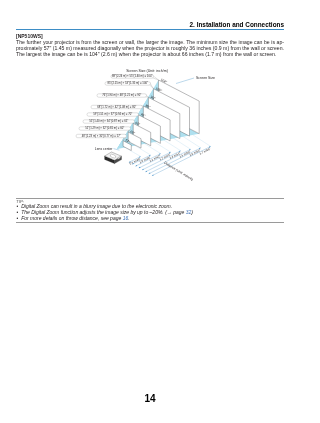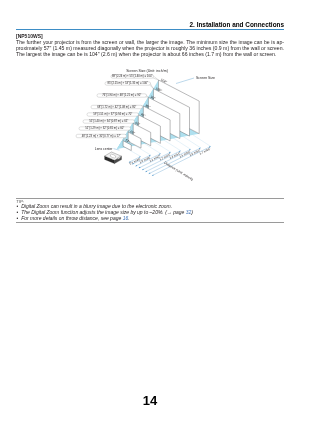--- a/index.html
+++ b/index.html
@@ -12,21 +12,21 @@
   .bl{width:268px;font-size:5.15px;line-height:6.05px;text-align:justify;text-align-last:justify;}
   .bl.last{text-align-last:left;}
   .diagram{position:absolute;left:0;top:60px;width:300px;height:130px;}
   .tip{position:absolute;left:16px;top:197.5px;width:268px;}
   .tip-rule{height:0.6px;background:#9a9a9a;}
   .tip-lbl{font-size:4.2px;font-style:italic;color:#4a4a4a;margin:0.6px 0 0.4px 0;letter-spacing:0.1px;}
   .tip ul{margin:0;padding:0;list-style:none;}
   .tip li{font-size:5.0px;font-style:italic;line-height:5.9px;color:#231f20;padding-left:5.2px;position:relative;}
   .tip li:before{content:"\2022";position:absolute;left:0.6px;top:-0.2px;font-size:4.6px;}
   .lnk{color:#3b6fb5;}
-  .pg{position:absolute;left:0;top:393px;width:300px;text-align:center;font-size:13px;font-weight:bold;color:#000;}
+  .pg{position:absolute;left:0;top:393px;width:300px;text-align:center;font-size:10px;font-weight:bold;color:#000;}
 </style>
 </head>
 <body>
 
 <div class="page">
   <div class="hdr">2. Installation and Connections</div>
   <div class="hdr-rule"></div>
 
   <div class="body">
     <div class="b-title">[NP510WS]</div>

